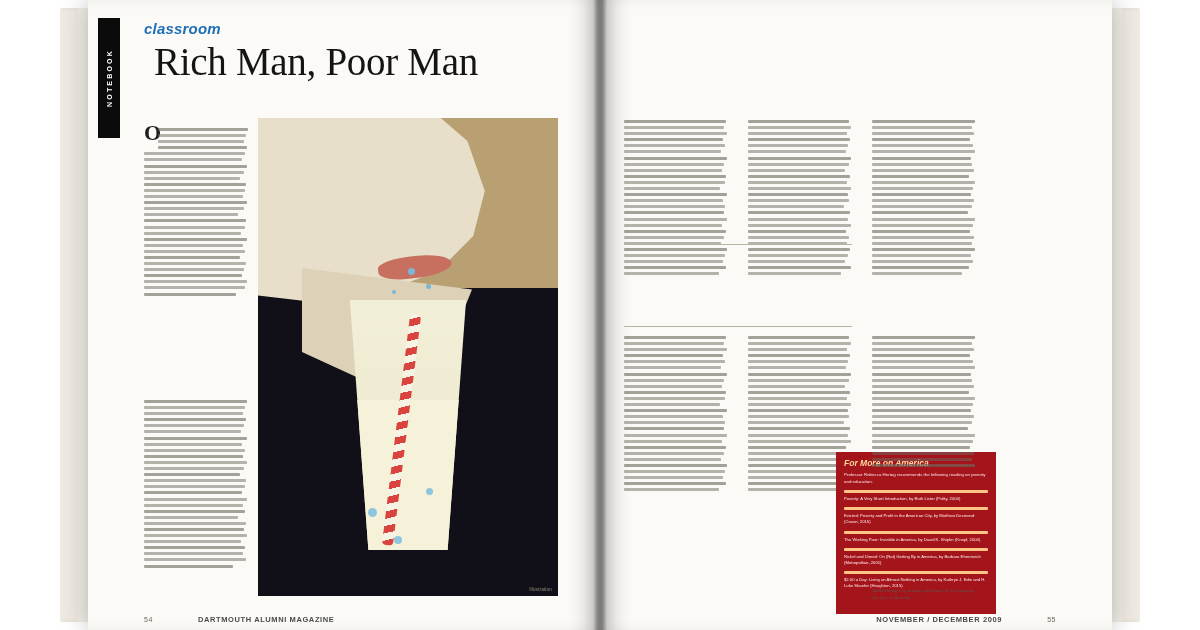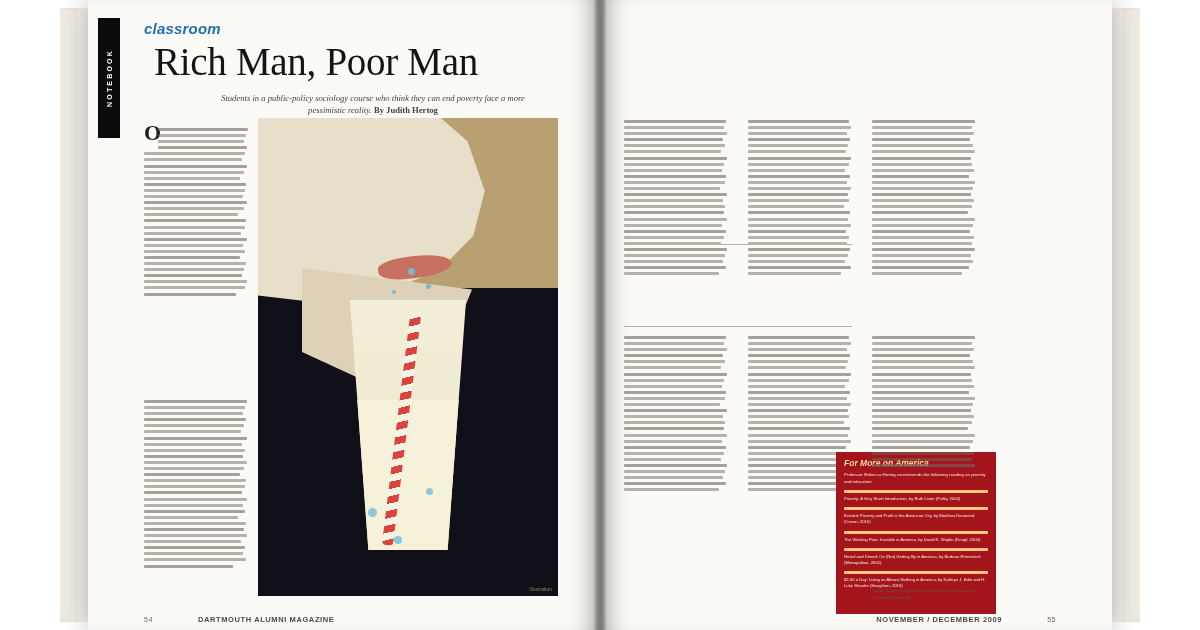--- a/index.html
+++ b/index.html
@@ -151,24 +151,20 @@
 
     <div class="page left">
 
       <div class="nb-tab">
         <span>NOTEBOOK</span>
       </div>
 
       <div class="kicker">classroom</div>
       <div class="headline">Rich Man, Poor Man</div>
 
-      <div class="deck">
-        <span>Students in a public-policy sociology course who think they can end poverty face a more pessimistic reality.</span>
-        <b>By Judith Hertog</b>
-      </div>
 
       <div class="art">
         <div class="bg-ochre"></div>
         <div class="face"></div>
         <div class="chin"></div>
         <div class="lip"></div>
         <div class="drip" style="left:150px;top:150px;width:7px;height:7px;"></div>
         <div class="drip" style="left:168px;top:166px;width:5px;height:5px;"></div>
         <div class="drip" style="left:134px;top:172px;width:4px;height:4px;"></div>
         <div class="glass">

